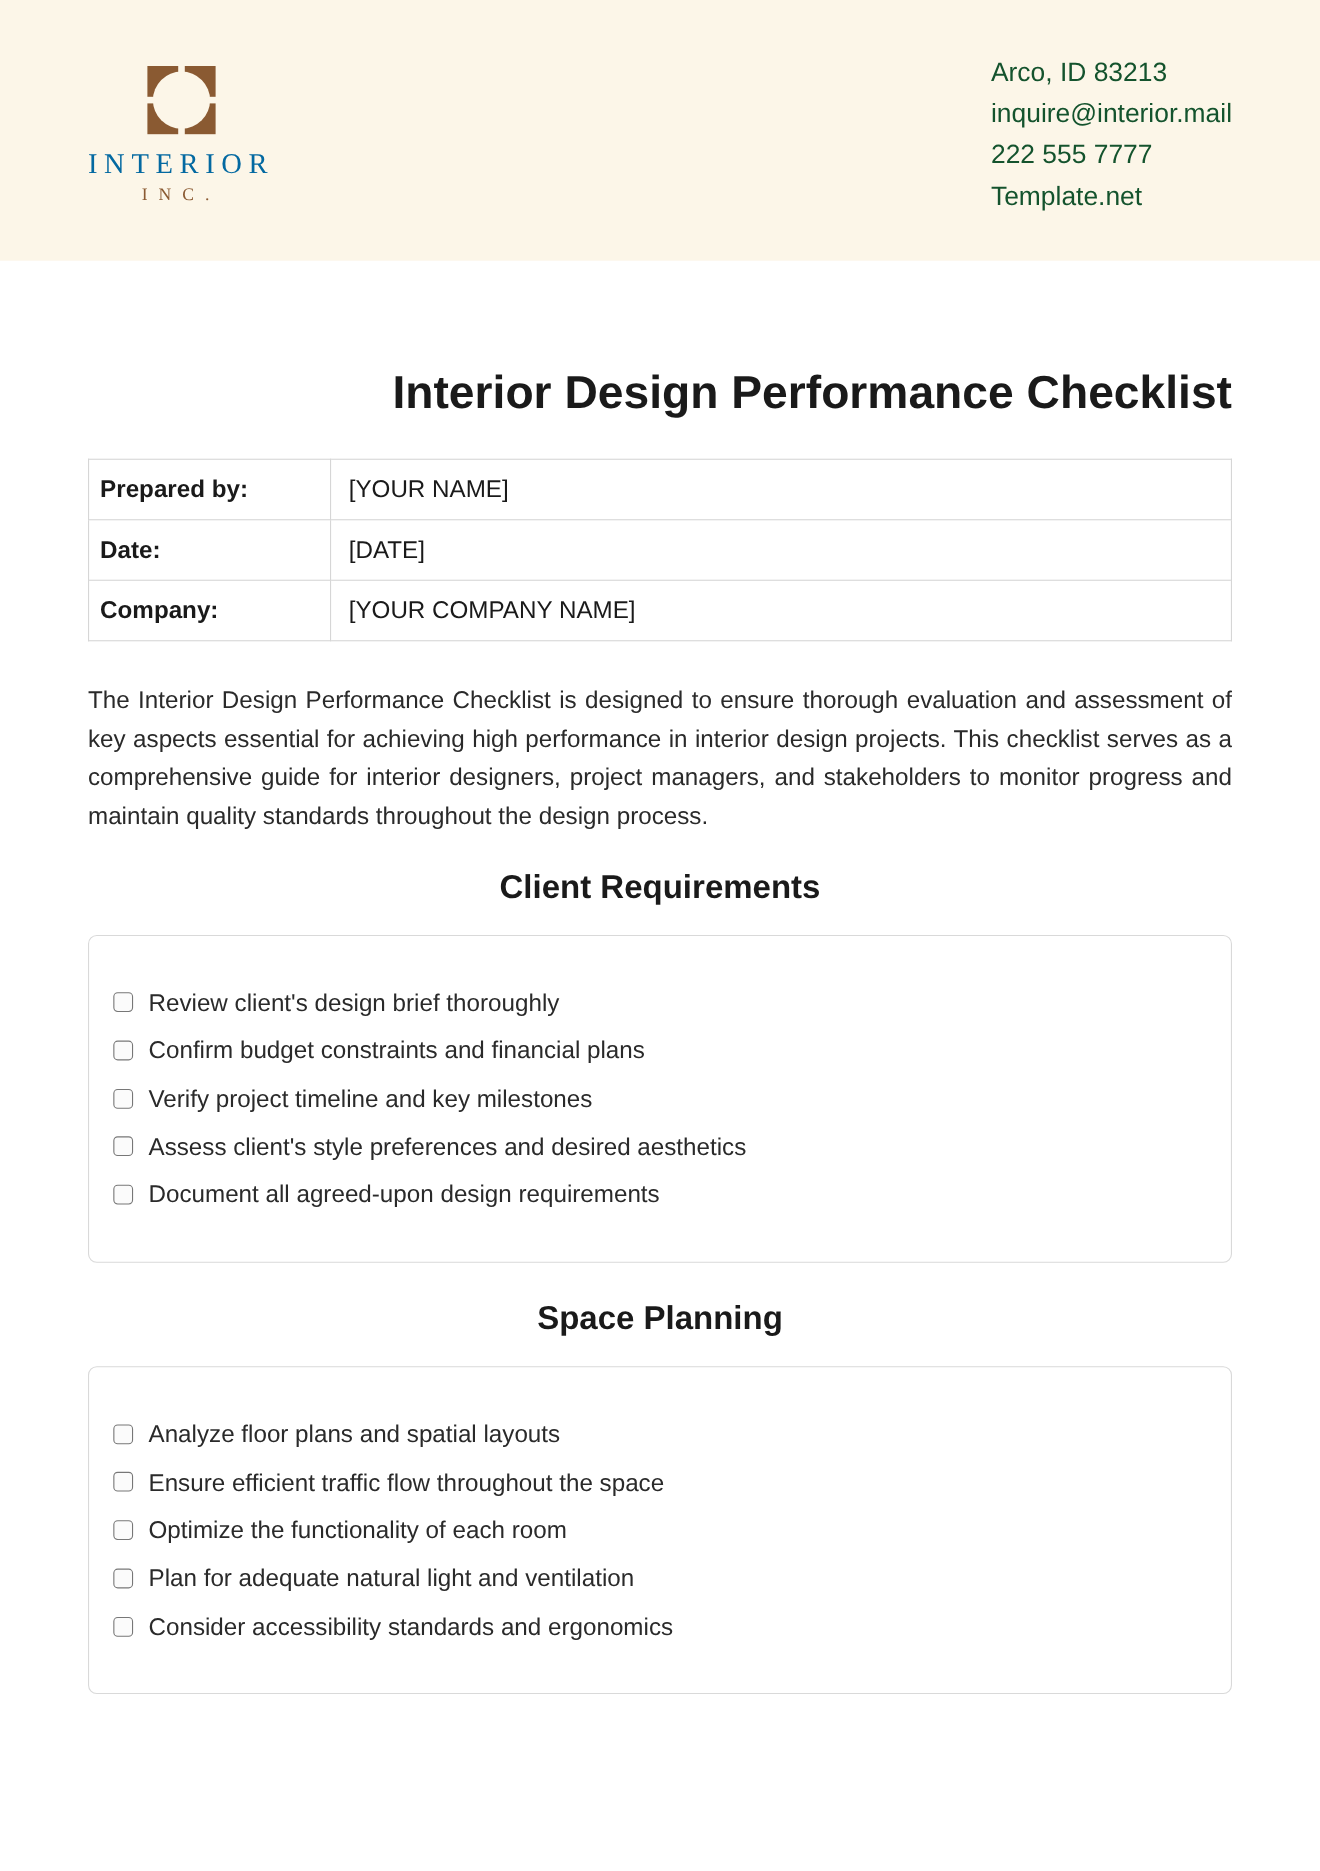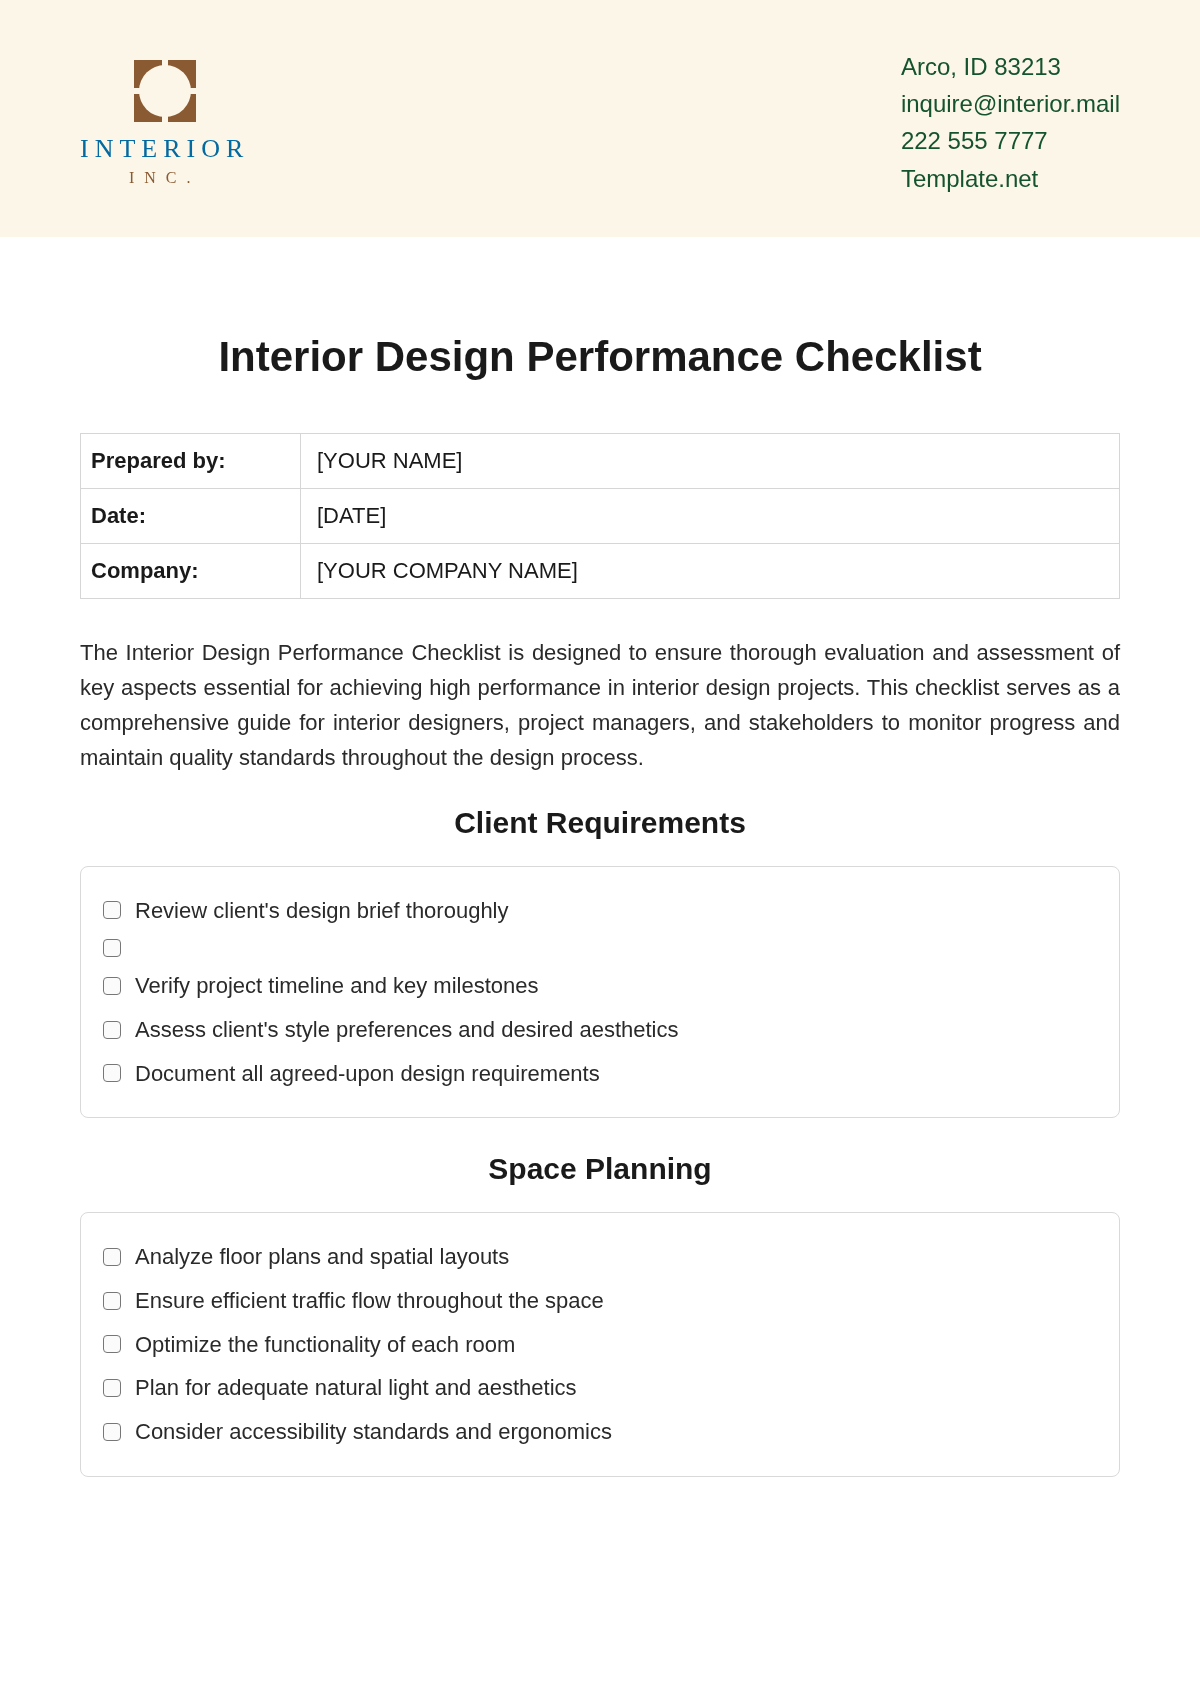--- a/index.html
+++ b/index.html
@@ -46,22 +46,22 @@
     font-size: 24px;
     line-height: 1.55;
     color: #14532d;
   }
   .content {
     padding: 96px 80px 40px 80px;
   }
   .title {
     font-size: 42px;
     font-weight: 700;
-    text-align: center;
-    margin-bottom: 52px;
+    text-align: right;
+    margin-bottom: 36px;
   }
   .meta-table {
     width: 100%;
     border-collapse: collapse;
     margin-bottom: 36px;
   }
   .meta-table td {
     border: 1px solid #d6d6d6;
     padding: 14px 16px;
     font-size: 22px;
@@ -81,21 +81,21 @@
   }
   .section-heading {
     font-size: 30px;
     font-weight: 800;
     margin: 24px 0 26px 0;
     text-align: center;
   }
   .check-box-group {
     border: 1px solid #d9d9d9;
     border-radius: 8px;
-    padding: 22px 22px;
+    padding: 39px 22px;
     margin-bottom: 34px;
   }
   .check-row {
     display: flex;
     align-items: center;
     gap: 14px;
     font-size: 22px;
     line-height: 1.35;
     padding: 7px 0;
     color: #2a2a2a;
@@ -163,20 +163,21 @@
   <p class="intro">The Interior Design Performance Checklist is designed to ensure thorough evaluation and assessment of key aspects essential for achieving high performance in interior design projects. This checklist serves as a comprehensive guide for interior designers, project managers, and stakeholders to monitor progress and maintain quality standards throughout the design process.</p>
 
   <h2 class="section-heading">Client Requirements</h2>
   <div class="check-box-group">
     <label class="check-row">
       <input type="checkbox" style="">
       <span>Review client's design brief thoroughly</span>
     </label>
     <label class="check-row">
       <input type="checkbox" style="">
+      <span>Confirm budget constraints and financial plans</span>
     </label>
     <label class="check-row">
       <input type="checkbox" style="">
       <span>Verify project timeline and key milestones</span>
     </label>
     <label class="check-row">
       <input type="checkbox" style="">
       <span>Assess client's style preferences and desired aesthetics</span>
     </label>
     <label class="check-row">
@@ -194,21 +195,21 @@
     <label class="check-row">
       <input type="checkbox" style="">
       <span>Ensure efficient traffic flow throughout the space</span>
     </label>
     <label class="check-row">
       <input type="checkbox" style="">
       <span>Optimize the functionality of each room</span>
     </label>
     <label class="check-row">
       <input type="checkbox" style="">
-      <span>Plan for adequate natural light and aesthetics</span>
+      <span>Plan for adequate natural light and ventilation</span>
     </label>
     <label class="check-row">
       <input type="checkbox" style="">
       <span>Consider accessibility standards and ergonomics</span>
     </label>
   </div>
 
 
 </div>
 

